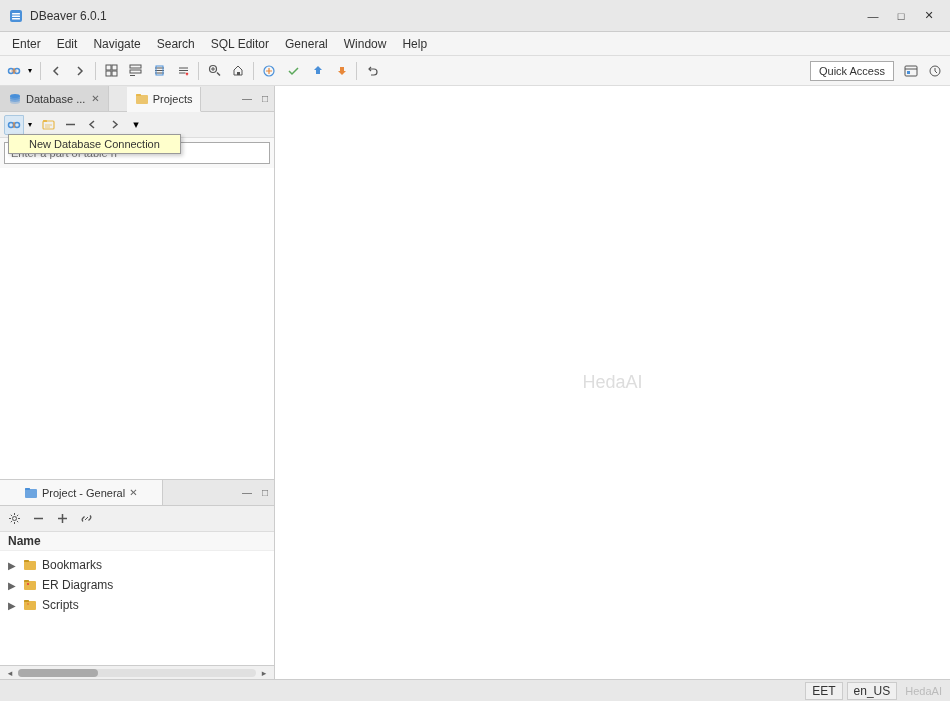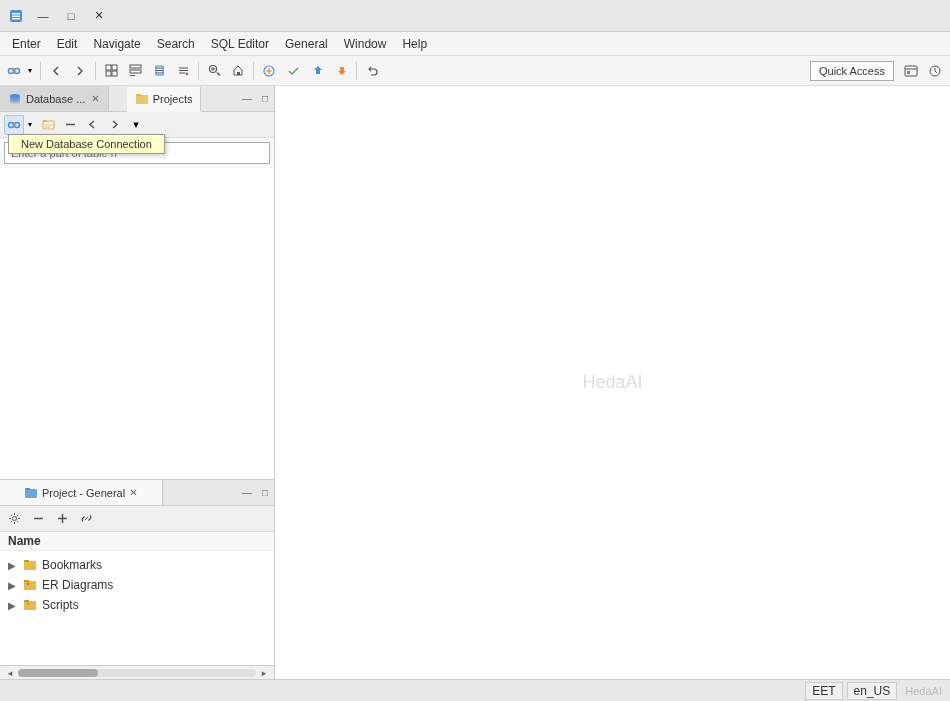--- a/index.html
+++ b/index.html
@@ -215,21 +215,21 @@
       border-radius: 2px;
     }
 
     
     .tooltip {
       position: absolute;
       top: 22px;
       left: 8px;
       background: #ffffcc;
       border: 1px solid #999;
-      padding: 3px 12px;
+      padding: 3px 20px;
       font-size: 11px;
       color: #333;
       z-index: 100;
       white-space: nowrap;
       box-shadow: 2px 2px 4px rgba(0,0,0,0.2);
     }
 
     
     .search-box {
       width: calc(100% - 8px);
@@ -471,20 +471,21 @@
 
 <div class="title-bar">
   <div class="title-bar-icon">
     <svg width="16" height="16" viewBox="0 0 16 16">
       <rect x="2" y="2" width="12" height="12" rx="2" fill="#4a90d9"></rect>
       <rect x="4" y="5" width="8" height="1.5" rx="0.5" fill="white"></rect>
       <rect x="4" y="7.5" width="8" height="1.5" rx="0.5" fill="white"></rect>
       <rect x="4" y="10" width="8" height="1.5" rx="0.5" fill="white"></rect>
     </svg>
   </div>
+  <span class="title-bar-text">DBeaver 6.0.1</span>
   <div class="title-bar-controls">
     <button class="title-bar-btn">—</button>
     <button class="title-bar-btn">□</button>
     <button class="title-bar-btn close">✕</button>
   </div>
 </div>
 
 <div class="menu-bar">
   <div class="menu-item">Enter</div>
   <div class="menu-item">Edit</div>

